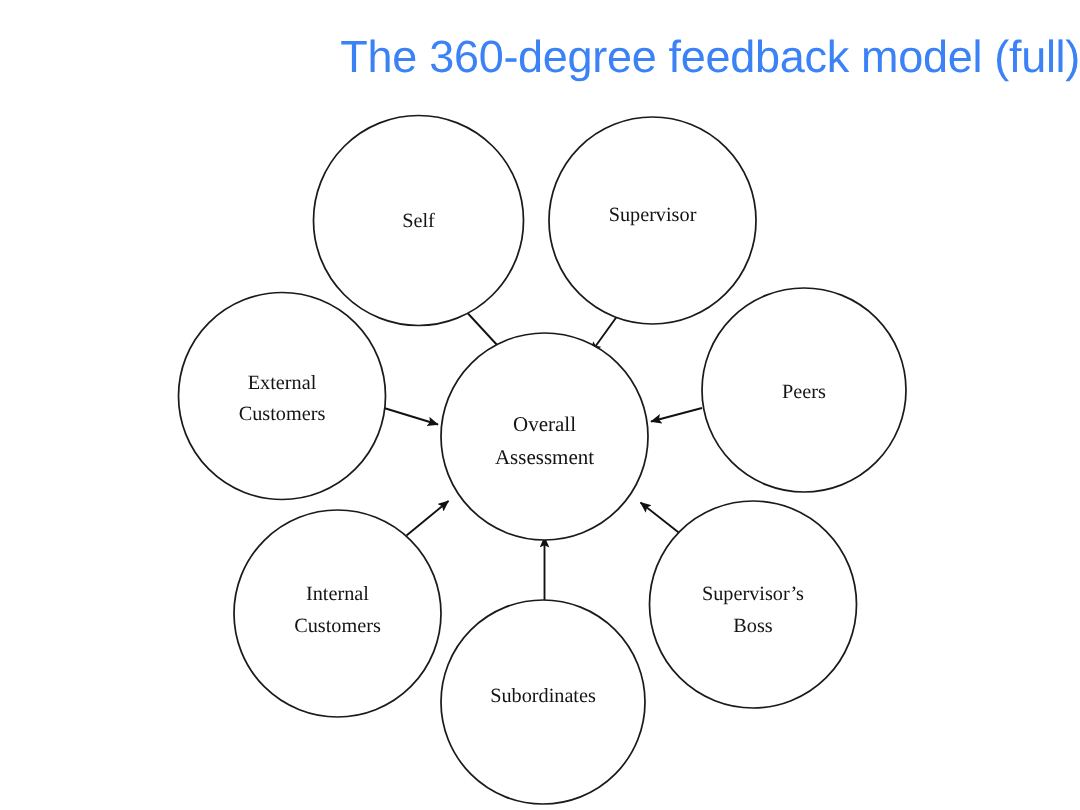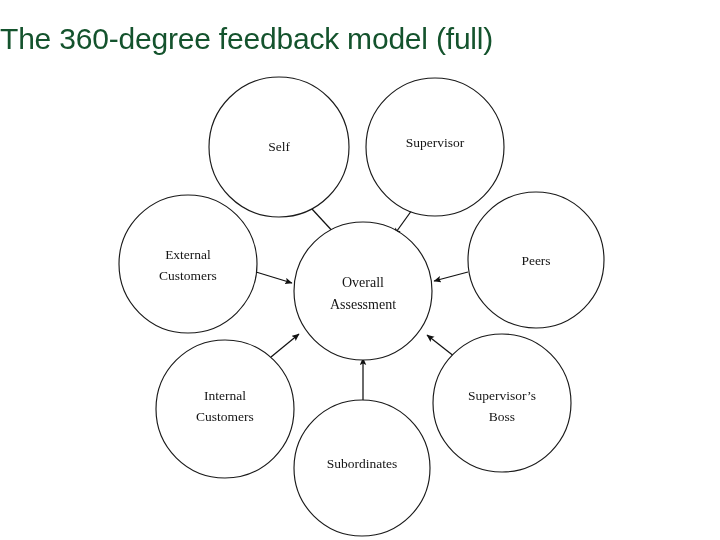--- a/index.html
+++ b/index.html
@@ -17,25 +17,25 @@
     position: relative;
     width: 720px;
     height: 540px;
     background: #ffffff;
   }
   #slide-title {
     position: absolute;
     left: 0;
     top: 22px;
     width: 720px;
-    text-align: left;
+    text-align: right;
     font-family: "Liberation Sans", sans-serif;
     font-size: 30px;
     font-weight: 400;
-    color: #14532d;
+    color: #3b82f6;
     letter-spacing: -0.2px;
     white-space: nowrap;
   }
   #diagram {
     position: absolute;
     left: 0;
     top: 0;
   }
   .node-circle {
     fill: #ffffff;

